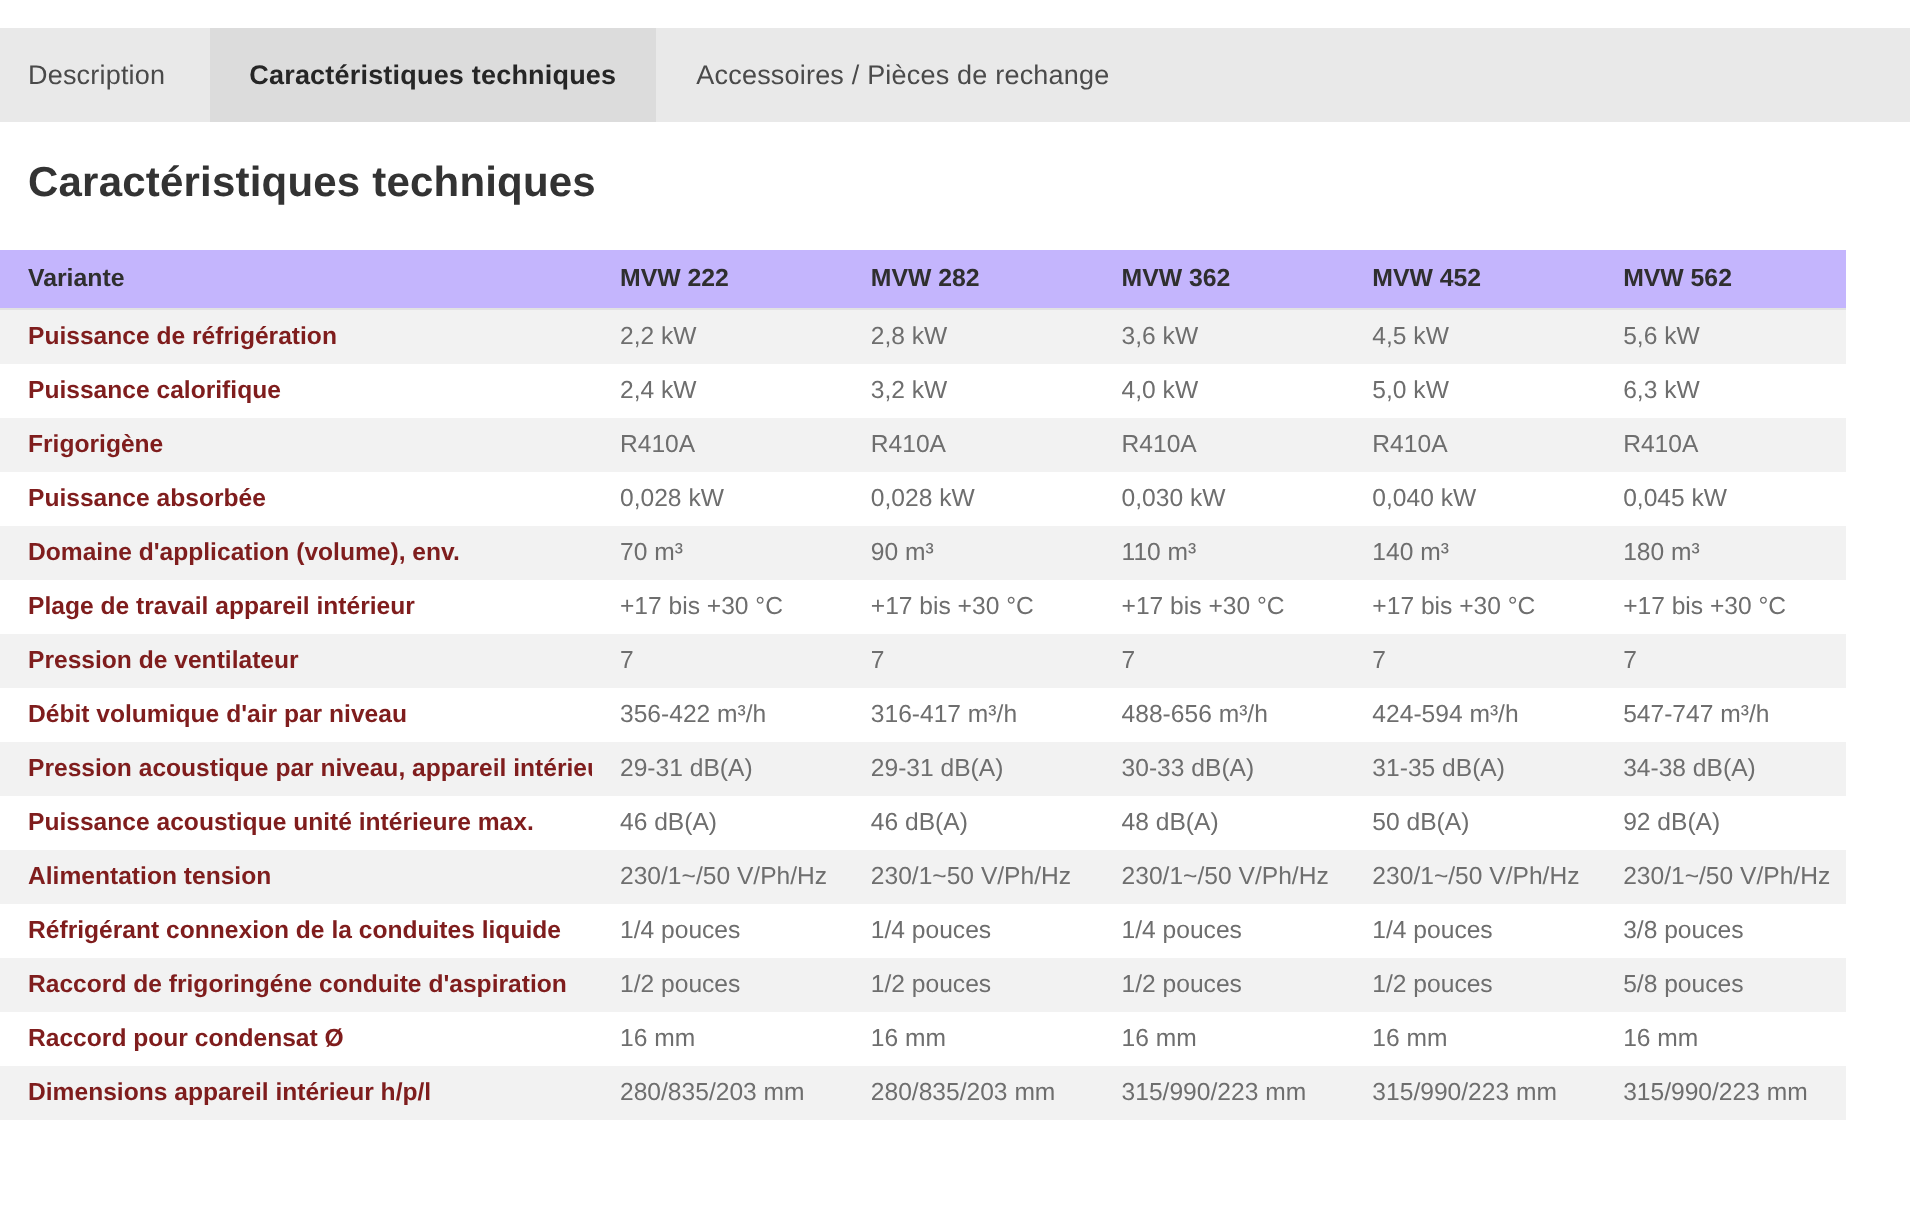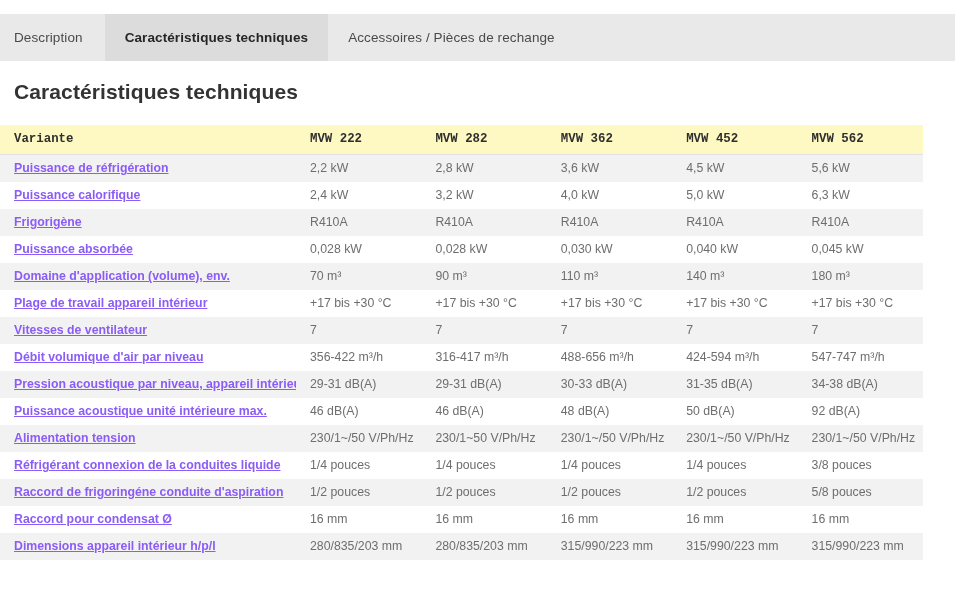--- a/index.html
+++ b/index.html
@@ -82,32 +82,30 @@
     padding: 0 0 0 14px;
     font-size: 12.3px;
     line-height: 27px;
     white-space: nowrap;
     overflow: hidden;
   }
   .spec-table thead th {
     font-weight: bold;
     color: #2f2f2f;
     font-size: 12.4px;
-    background: #fef9c3;
+    background: #c4b5fd;
     border-bottom: 1px solid #e2e2e2;
     height: 29px;
     line-height: 29px;
-    font-family: Liberation Mono, monospace;
   }
   .spec-table tbody tr.odd  { background: #f2f2f2; }
   .spec-table tbody tr.even { background: #ffffff; }
   .spec-table tbody th {
     font-weight: bold;
-    color: #8b5cf6;
-    text-decoration: underline;
+    color: #7f1d1d;
   }
   .spec-table tbody td {
     color: #6e6e6e;
     font-weight: normal;
   }
 </style>
 </head>
 <body>
 
 <nav class="tabbar">
@@ -182,21 +180,21 @@
       </tr>
       <tr class="even">
         <th>Plage de travail appareil intérieur</th>
         <td>+17 bis +30 °C</td>
         <td>+17 bis +30 °C</td>
         <td>+17 bis +30 °C</td>
         <td>+17 bis +30 °C</td>
         <td>+17 bis +30 °C</td>
       </tr>
       <tr class="odd">
-        <th>Vitesses de ventilateur</th>
+        <th>Pression de ventilateur</th>
         <td>7</td>
         <td>7</td>
         <td>7</td>
         <td>7</td>
         <td>7</td>
       </tr>
       <tr class="even">
         <th>Débit volumique d'air par niveau</th>
         <td>356-422 m³/h</td>
         <td>316-417 m³/h</td>

